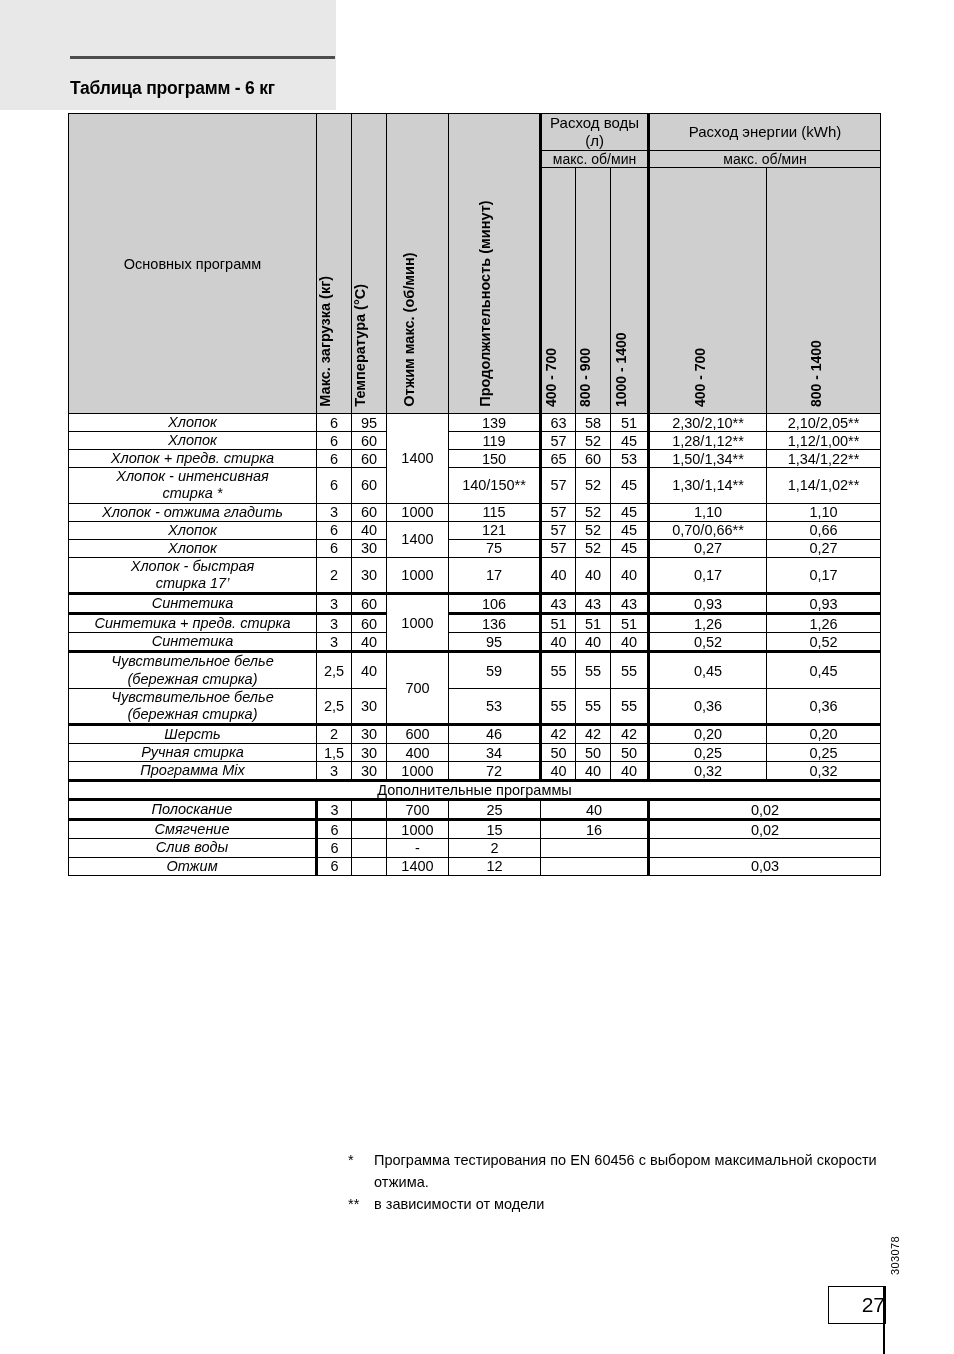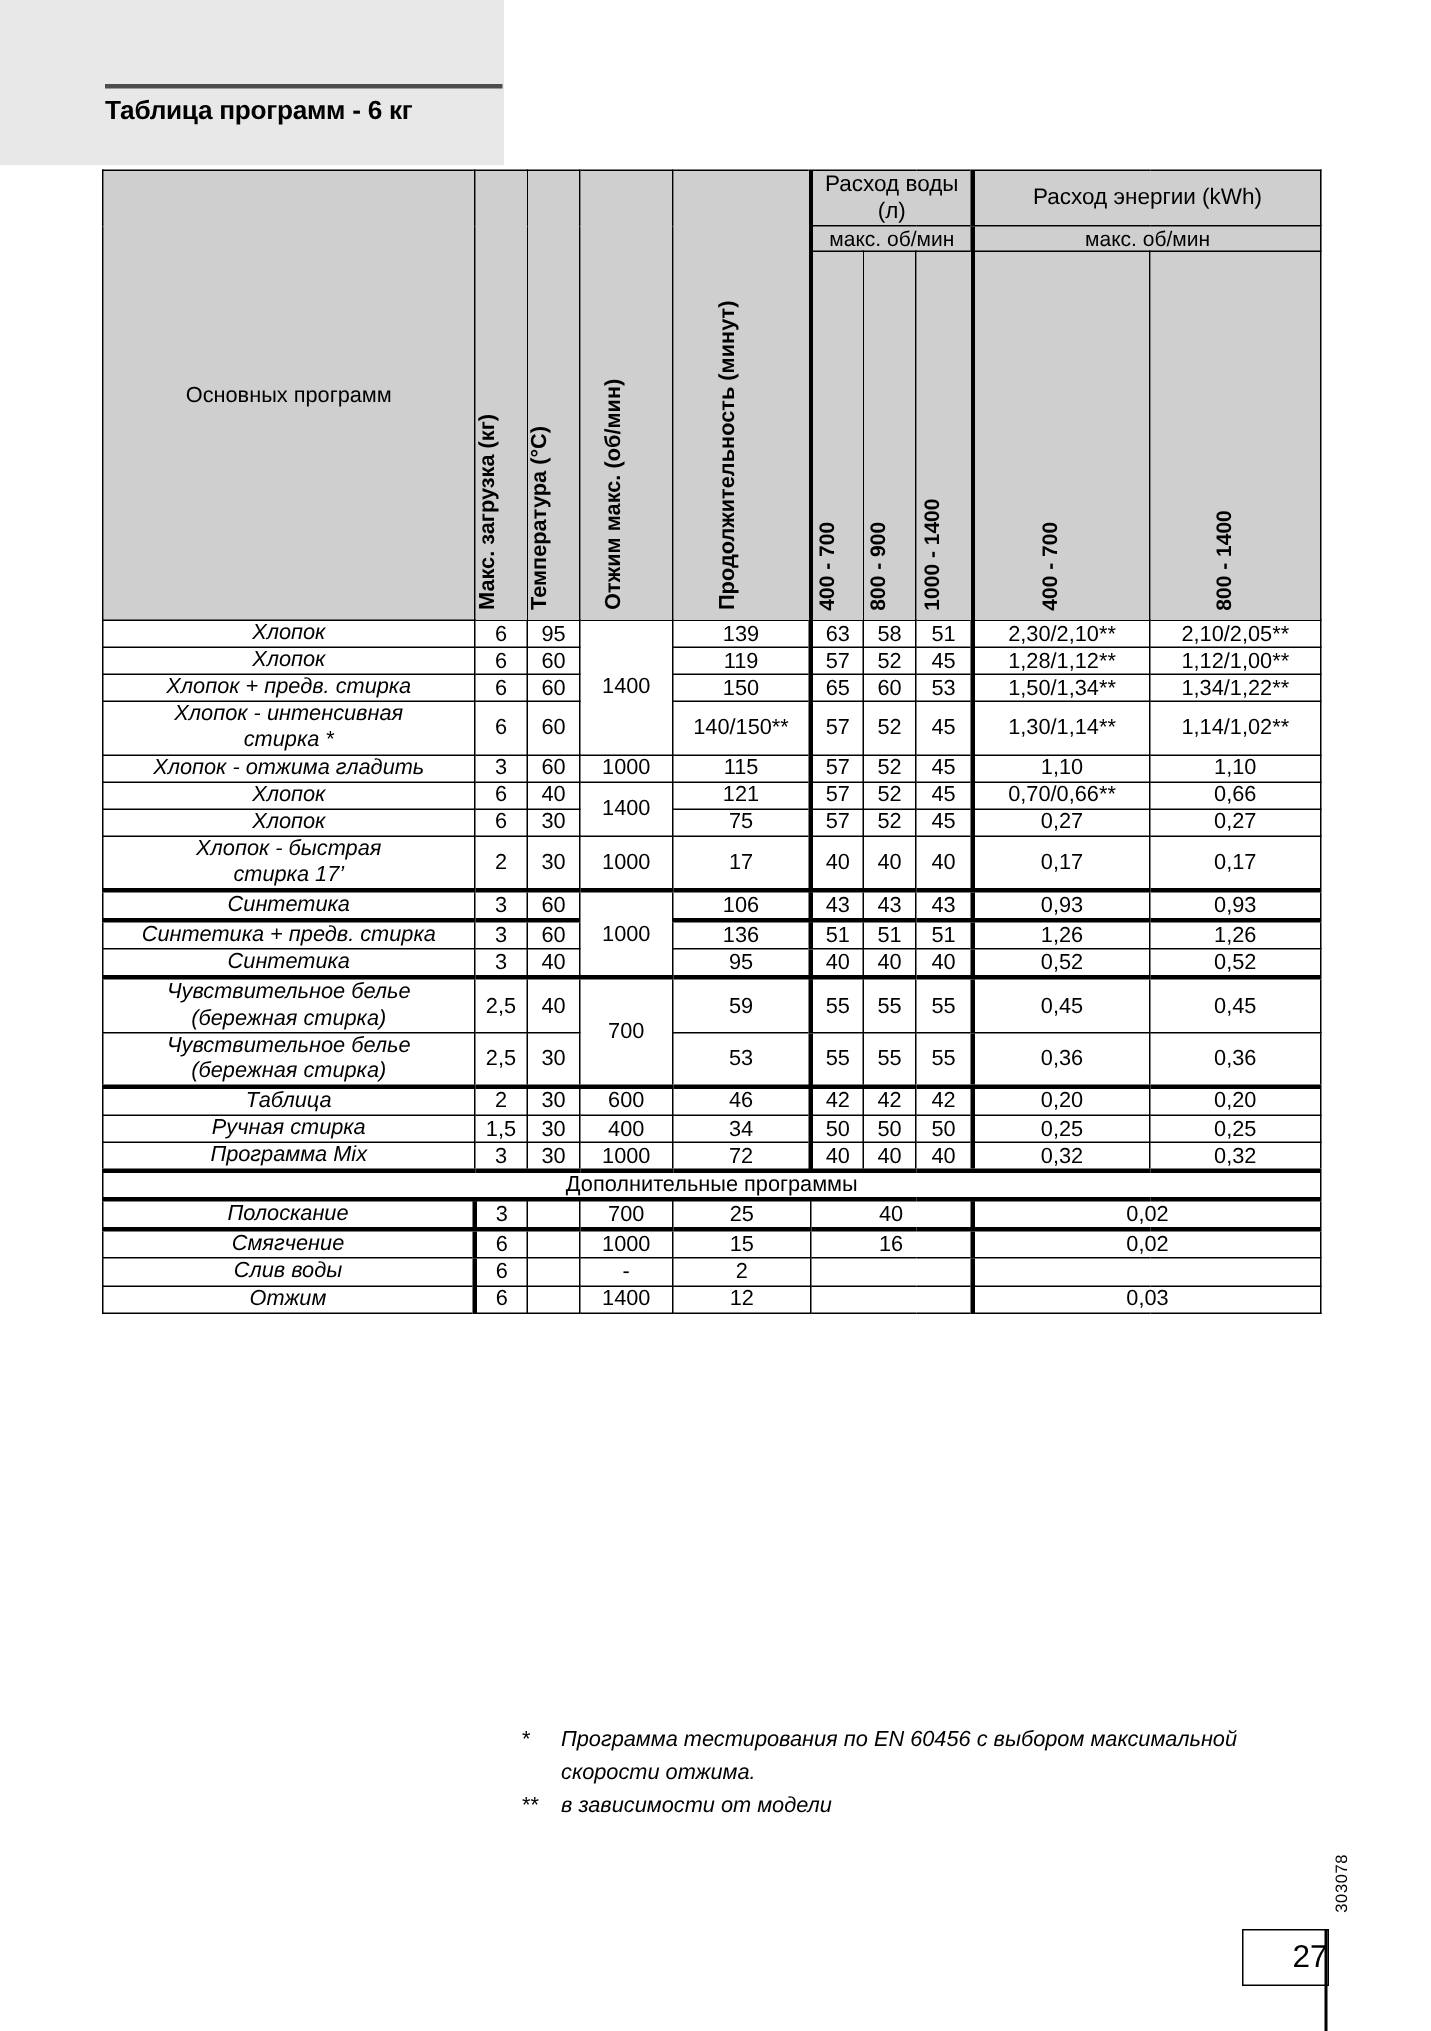--- a/index.html
+++ b/index.html
@@ -24,21 +24,21 @@
     background: #e8e8e8;
   }
   #title-rule {
     position: absolute;
     left: 70px; top: 56px;
     width: 265px; height: 3px;
     background: #4d4d4d;
   }
   #page-title {
     position: absolute;
-    left: 70px; top: 63px;
+    left: 70px; top: 78px;
     width: 280px;
     font-size: 17.5px;
     font-weight: bold;
     letter-spacing: -0.2px;
     white-space: nowrap;
   }
 
   
   #table-wrap {
     position: absolute;
@@ -124,21 +124,21 @@
     font-size: 14.5px;
     line-height: 1.5;
   }
   #footnotes .fn {
     display: flex;
   }
   #footnotes .mark {
     width: 26px;
     flex: 0 0 26px;
   }
-  #footnotes .txt { flex: 1 1 auto; font-style: italic; }
+  #footnotes .txt { flex: 1 1 auto; }
 
   
   #pagenum-box {
     position: absolute;
     left: 828px; top: 1286px;
     width: 56px; height: 36px;
     border: 1.5px solid #000;
     display: flex;
     align-items: center;
     justify-content: flex-end;
@@ -365,21 +365,21 @@
           <td class=" tb-bottom">2,5</td>
           <td class=" tb-bottom">30</td>
           <td class="tb-right tb-bottom">53</td>
           <td class=" tb-bottom">55</td>
           <td class=" tb-bottom">55</td>
           <td class=" tb-bottom">55</td>
           <td class="tb-left tb-bottom">0,36</td>
           <td class=" tb-bottom">0,36</td>
         </tr>
         <tr>
-          <td class="namecell">Таблица</td>
+          <td class="namecell">Шерсть</td>
           <td class="">2</td>
           <td class="">30</td>
           <td class="" rowspan="1">600</td>
           <td class="tb-right">46</td>
           <td class="">42</td>
           <td class="">42</td>
           <td class="">42</td>
           <td class="tb-left">0,20</td>
           <td class="">0,20</td>
         </tr>

